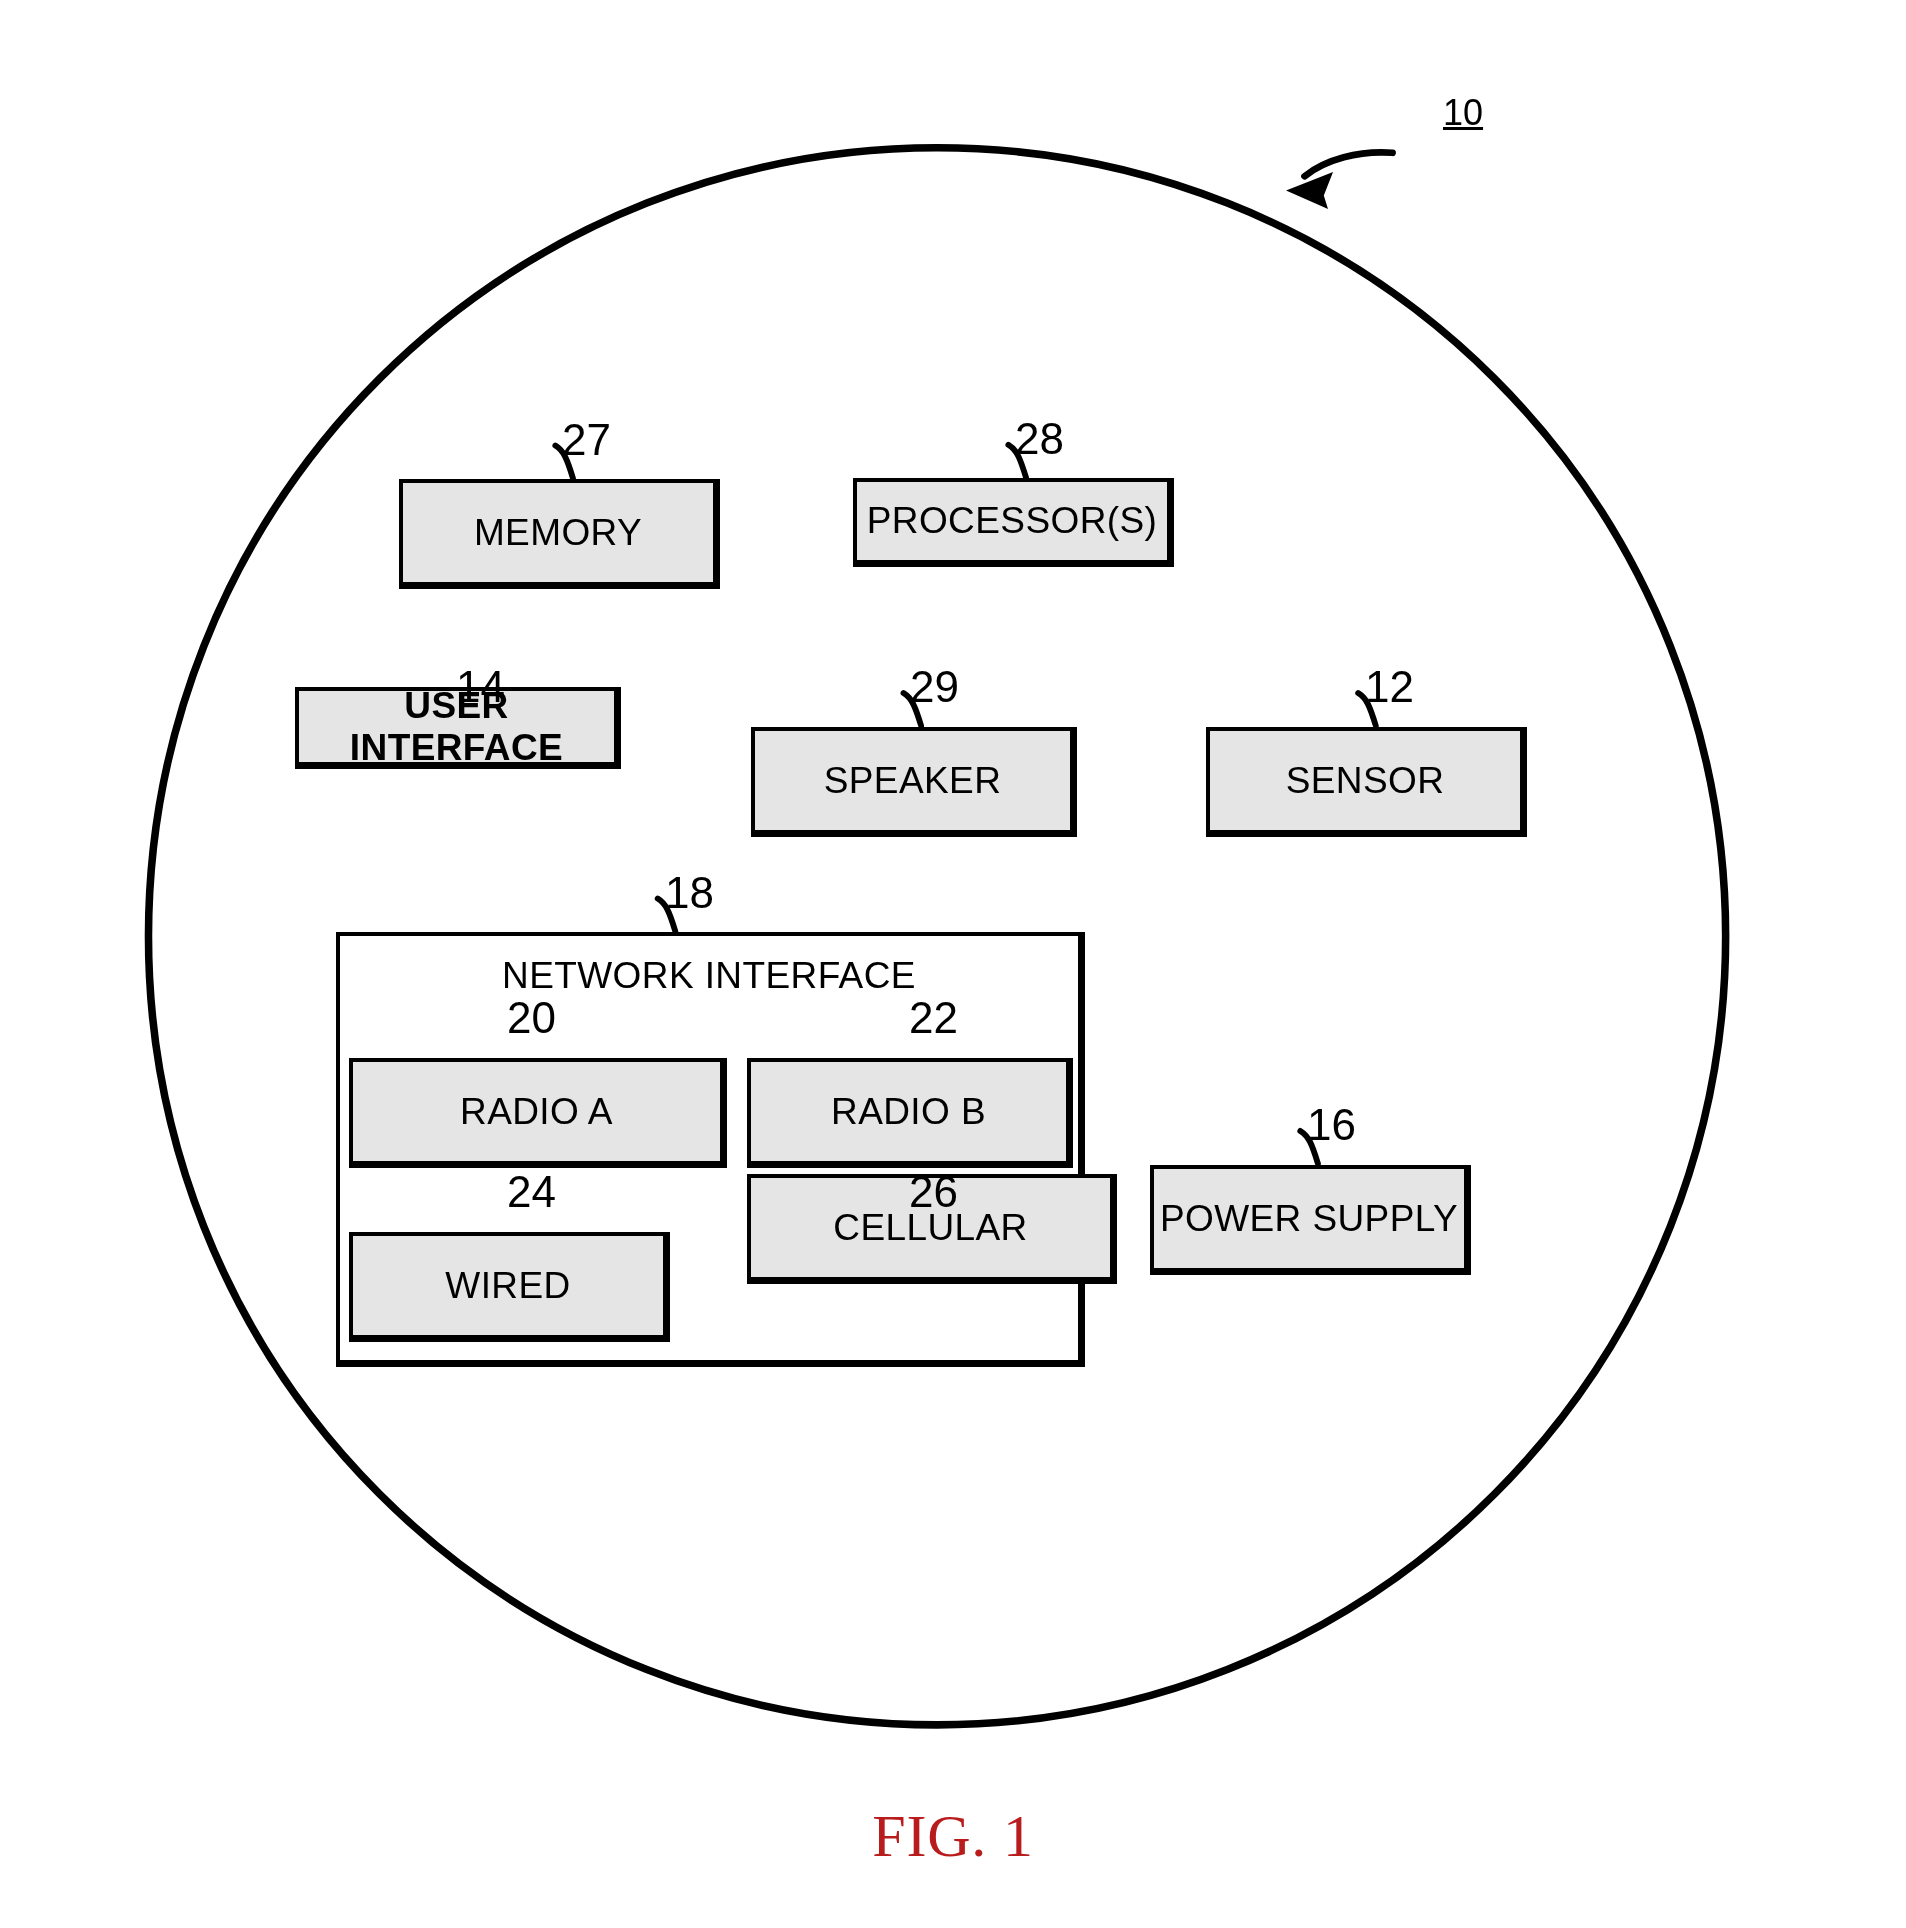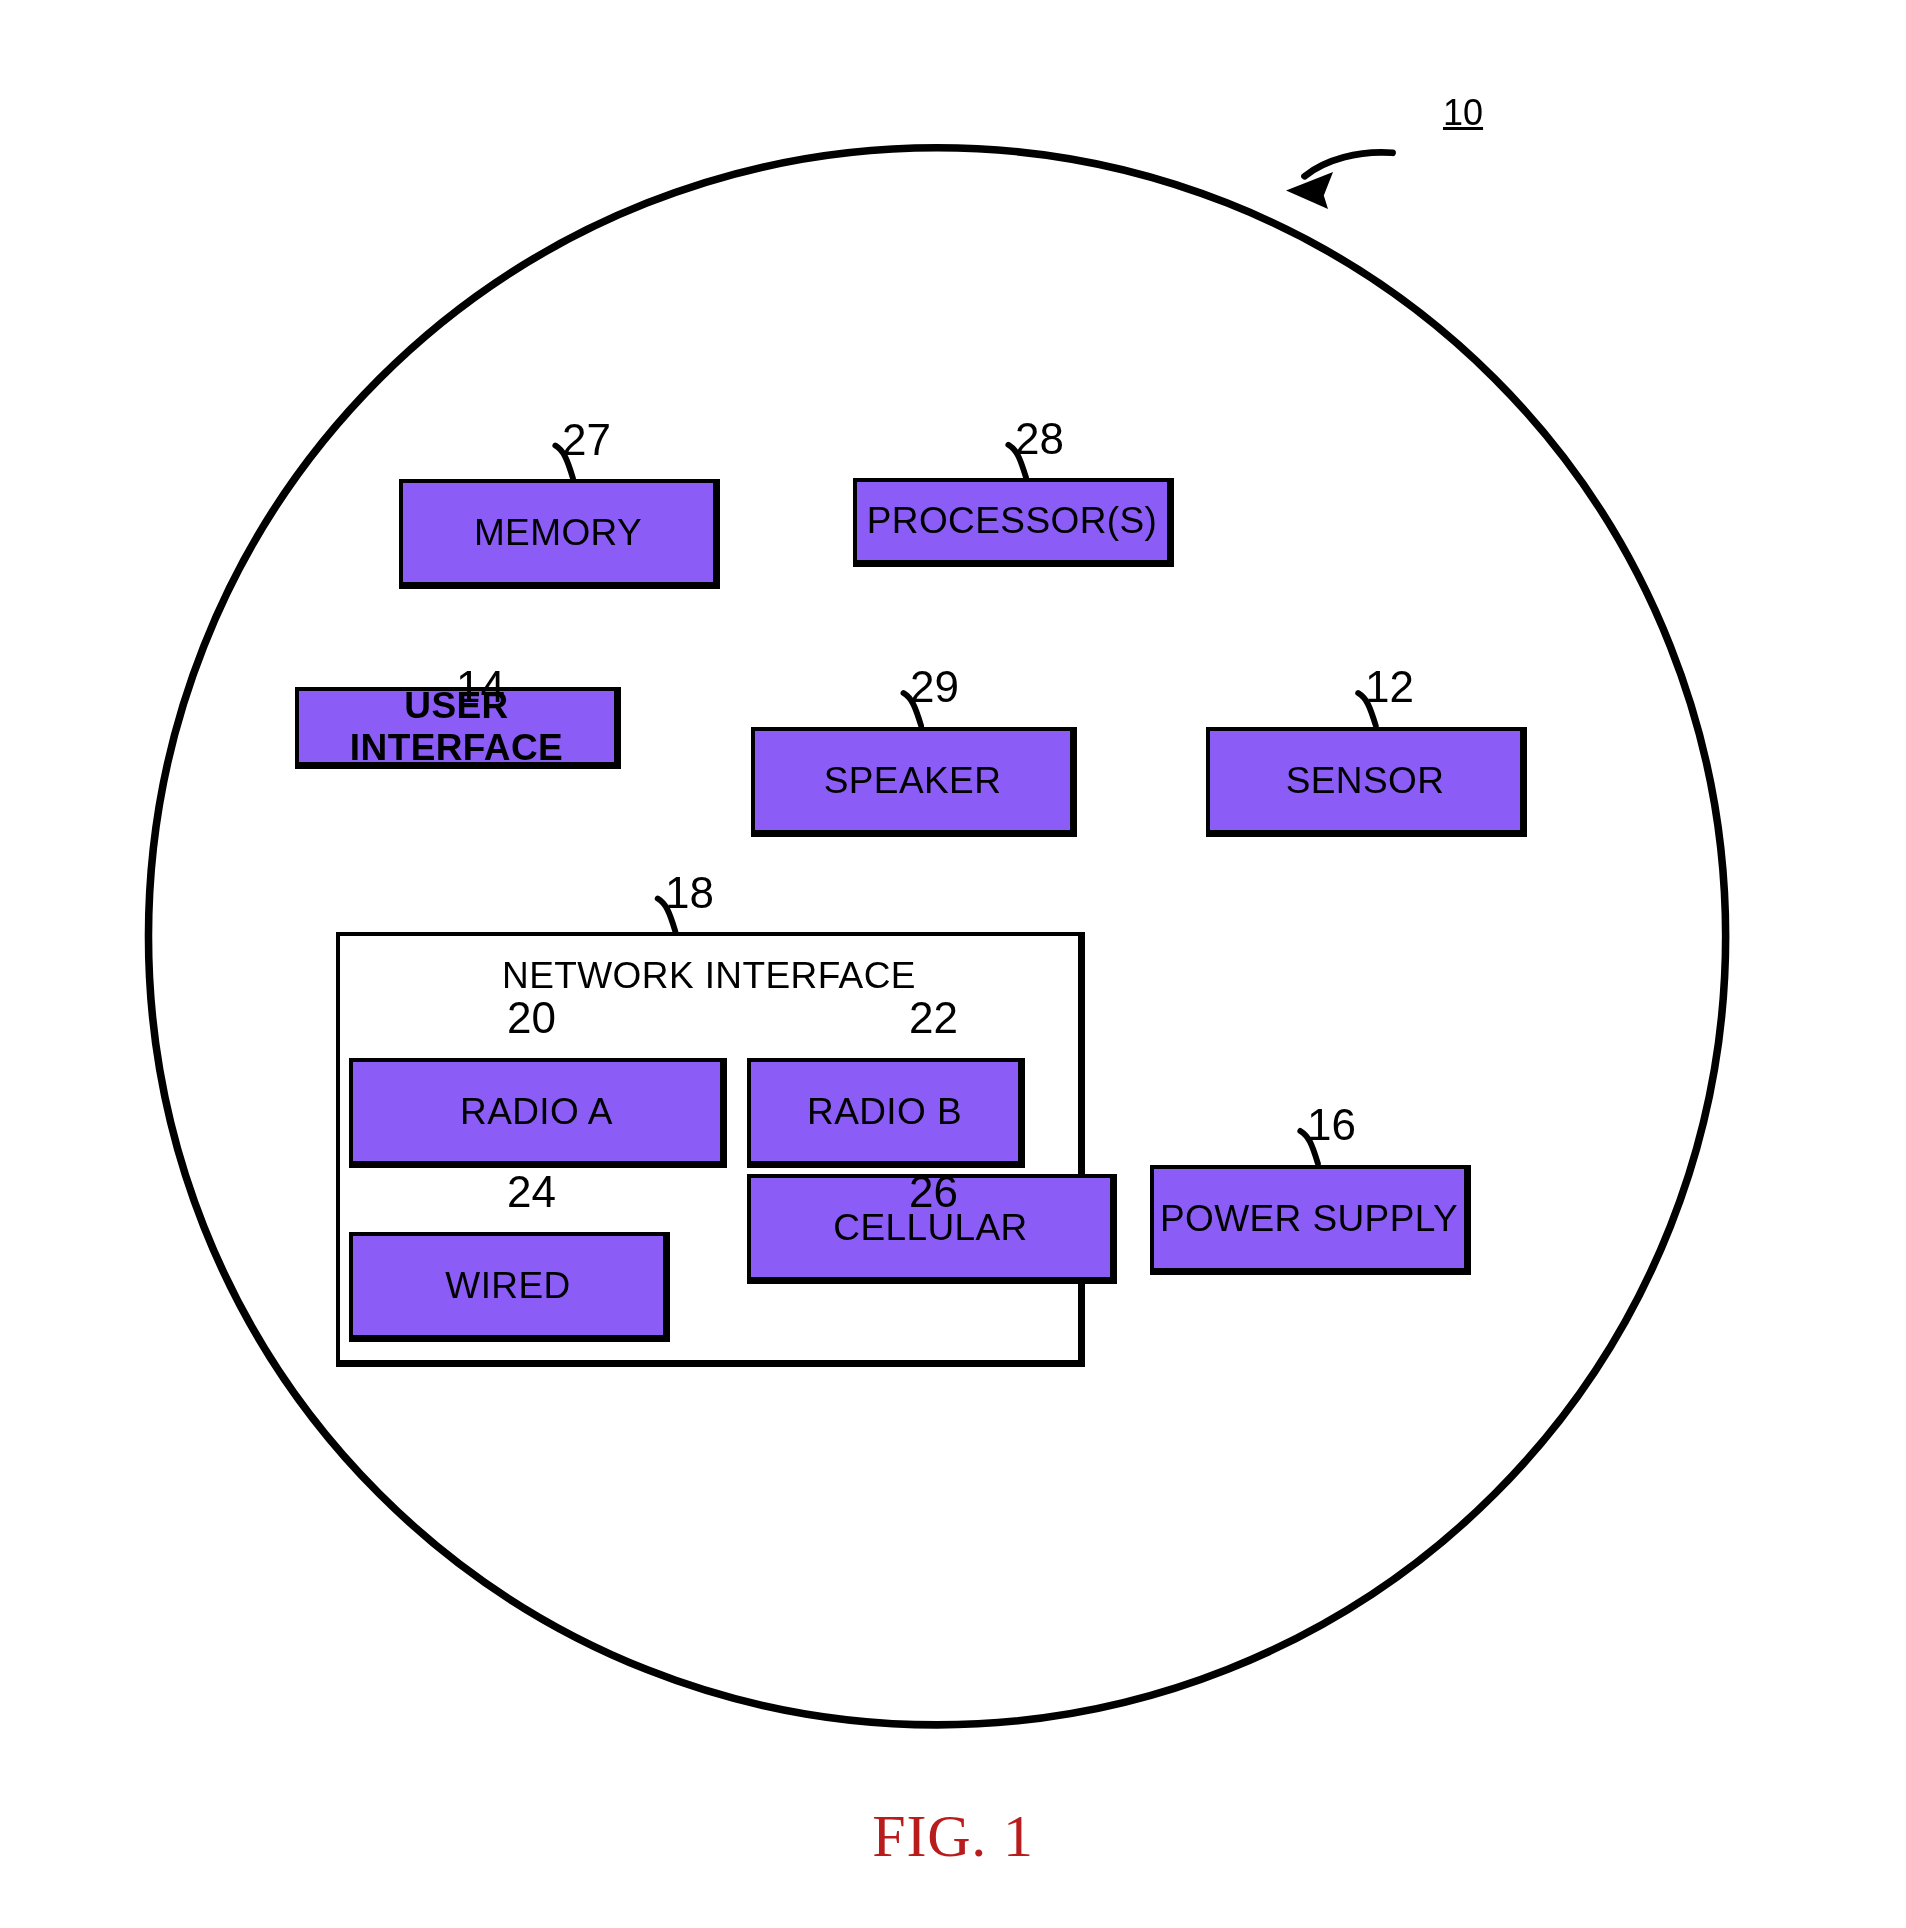--- a/index.html
+++ b/index.html
@@ -30,21 +30,21 @@
     top: 0;
     width: 1906px;
     height: 1928px;
     pointer-events: none;
   }
 
   
   .node-box {
     position: absolute;
     box-sizing: border-box;
-    background: #8b5cf6;
+    background: #e5e5e5;
     border: 4.2px solid #000000;
     border-right-width: 7.6px;
     border-bottom-width: 7.6px;
     display: flex;
     align-items: center;
     justify-content: center;
     text-align: center;
     line-height: 1.12;
   }
 
@@ -163,21 +163,21 @@
   <div class="container-box" style="left:336px; top:932px; width:749px; height:435px;">
     <div class="container-title" style="top:18.5px;">NETWORK INTERFACE</div>
   </div>
   <div class="ref-num" style="left:665px; top:868px;">18</div>
 
   <div class="node-box" style="left:349px; top:1058px; width:378px; height:110px;">
     <span class="node-label">RADIO A</span>
   </div>
   <div class="ref-num" style="left:507px; top:993px;">20</div>
 
-  <div class="node-box" style="left:747px; top:1058px; width:278px; height:110px;">
+  <div class="node-box" style="left:747px; top:1058px; width:326px; height:110px;">
     <span class="node-label">RADIO B</span>
   </div>
   <div class="ref-num" style="left:909px; top:993px;">22</div>
 
   <div class="node-box" style="left:349px; top:1232px; width:321px; height:110px;">
     <span class="node-label">WIRED</span>
   </div>
   <div class="ref-num" style="left:507px; top:1167px;">24</div>
 
   <div class="node-box" style="left:747px; top:1174px; width:370px; height:110px;">

